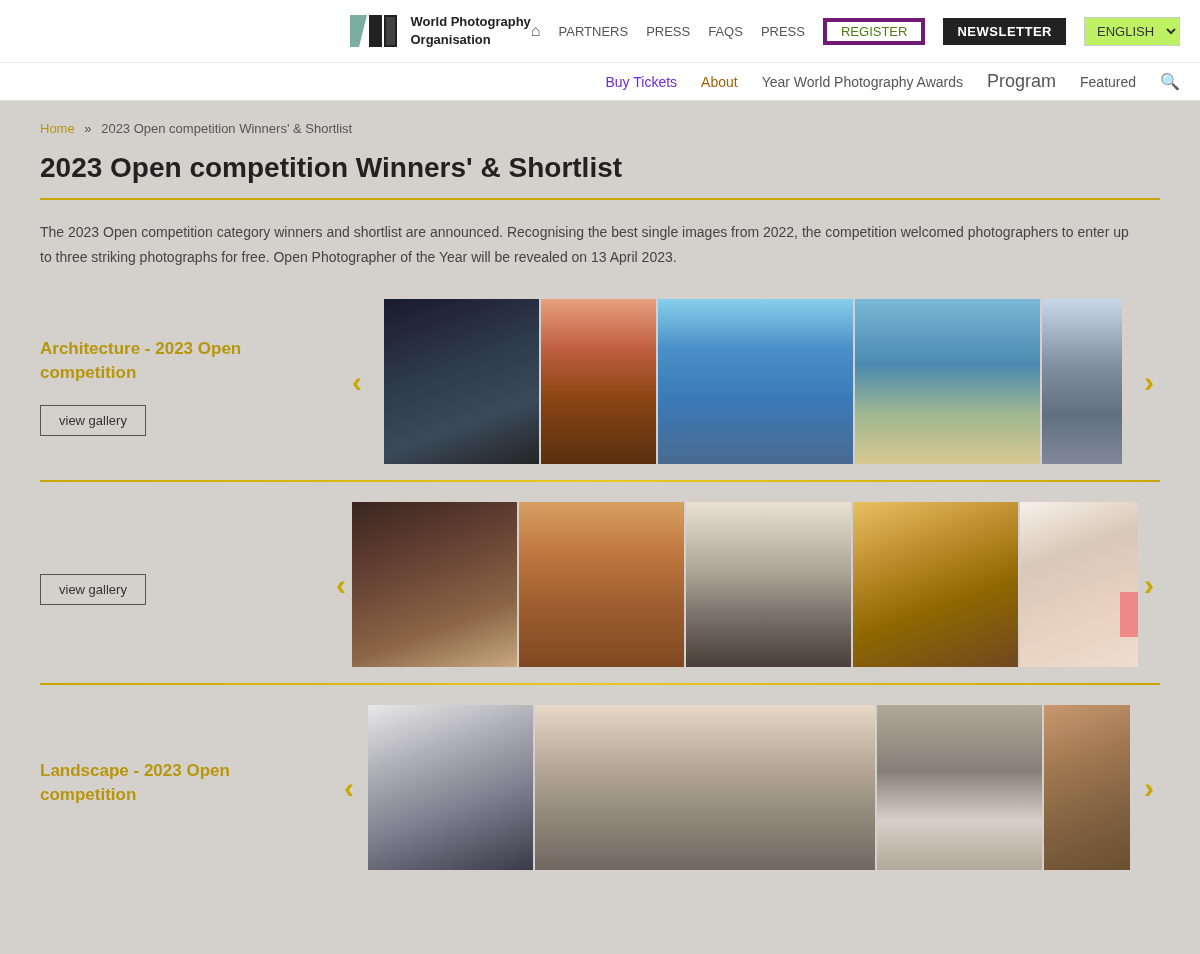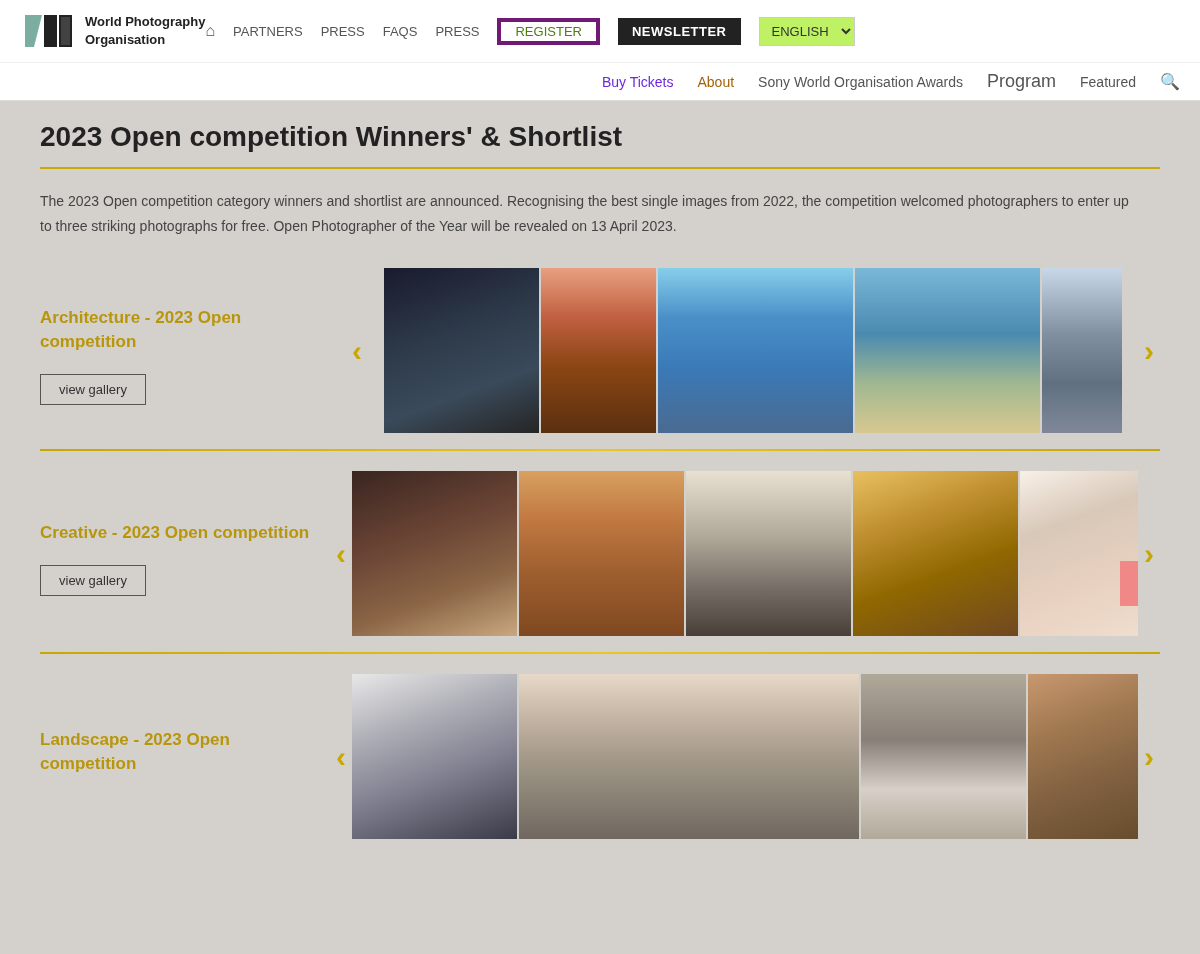--- a/index.html
+++ b/index.html
@@ -2,21 +2,21 @@
 <html><head>
   <meta charset="utf-8">
   <style>
     * { margin: 0; padding: 0; box-sizing: border-box; }
     body { font-family: Arial, Helvetica, sans-serif; background: #d4d0cc; color: #333; font-size: 14px; }
   </style>
 </head>
 <body>
 
 <nav style="background:#fff; border-bottom:1px solid #ddd;">
-  <div style="display:flex; align-items:center; justify-content:flex-start; padding:10px 20px;">
+  <div style="display:flex; align-items:center; justify-content:flex-end; padding:10px 20px;">
 
     <div style="display:flex; align-items:center; gap:10px; cursor:pointer;">
       <svg width="55" height="42" viewBox="0 0 55 42">
         <polygon points="5,5 22,5 14,37 5,37" fill="#5a9a8a" opacity="0.8"></polygon>
         <rect x="24" y="5" width="13" height="32" fill="#222"></rect>
         <rect x="39" y="5" width="13" height="32" fill="#222"></rect>
         <rect x="41" y="7" width="9" height="28" fill="#fff" opacity="0.15"></rect>
       </svg>
       <div>
         <div style="font-size:13px; font-weight:bold; color:#222; line-height:1.4;">World Photography</div>
@@ -34,29 +34,34 @@
       <button style="background:#222; color:#fff; padding:6px 14px; border:none; font-size:13px; cursor:pointer; font-weight:bold; letter-spacing:0.5px;">NEWSLETTER</button>
       <select style="border:1px solid #ccc; padding:5px 8px; font-size:13px; background:#bef264; cursor:pointer; color:#333;">
         <option>ENGLISH</option>
       </select>
     </div>
   </div>
 
   <div style="display:flex; justify-content:flex-end; align-items:center; padding:8px 20px; gap:24px; border-top:1px solid #eee;">
     <a href="#" style="color:#6d28d9; text-decoration:none; font-size:14px;">Buy Tickets</a>
     <a href="#" style="color:#a16207; text-decoration:none; font-size:14px;">About</a>
-    <a href="#" style="color:#555; text-decoration:none; font-size:14px;">Sony World Organisation Awards</a>
+    <a href="#" style="color:#555; text-decoration:none; font-size:14px;">Year World Photography Awards</a>
     <a href="#" style="color:#555; text-decoration:none; font-size:18px;">Program</a>
     <a href="#" style="color:#555; text-decoration:none; font-size:14px;">Featured</a>
     <button style="background:none; border:none; cursor:pointer; font-size:16px; color:#555;">🔍</button>
   </div>
 </nav>
 
 <div style="max-width:1160px; margin:0 auto; padding:20px 20px 40px;">
 
+  <div style="font-size:13px; color:#555; margin-bottom:16px;">
+    <a href="#" style="color:#b8960c; text-decoration:none;">Home</a>
+    <span style="margin:0 6px;">»</span>
+    <span>2023 Open competition Winners' &amp; Shortlist</span>
+  </div>
 
   <h1 style="font-size:28px; font-weight:bold; color:#222; margin-bottom:12px; padding-bottom:14px; border-bottom:2px solid #c8a800;">2023 Open competition Winners' &amp; Shortlist</h1>
 
   <p style="font-size:14px; color:#444; line-height:1.75; margin:20px 0 30px; max-width:1100px;">The 2023 Open competition category winners and shortlist are announced. Recognising the best single images from 2022, the competition welcomed photographers to enter up to three striking photographs for free. Open Photographer of the Year will be revealed on 13 April 2023.</p>
 
   <div style="margin-bottom:8px;">
     <div style="display:flex; align-items:center; gap:16px; margin-bottom:16px;">
 
       <div style="width:290px; flex-shrink:0; padding-right:20px; padding-top:10px;">
         <div style="font-size:17px; font-weight:bold; color:#b8960c; line-height:1.4; margin-bottom:20px;">Architecture - 2023 Open competition</div>
@@ -77,21 +82,20 @@
       <button style="background:none; border:none; font-size:30px; cursor:pointer; color:#c8a800; padding:0 6px; font-weight:bold; flex-shrink:0;">›</button>
     </div>
   </div>
 
   <div style="height:2px; background:linear-gradient(to right,#c8a800,#e8c820,#c8a800); margin:0 0 20px;"></div>
 
   <div style="margin-bottom:8px;">
     <div style="display:flex; align-items:center; gap:0; margin-bottom:16px;">
 
       <div style="width:290px; flex-shrink:0; padding-right:20px; padding-top:10px;">
-        <div style="font-size:17px; font-weight:bold; color:#b8960c; line-height:1.4; margin-bottom:20px;">Creative - 2023 Open competition</div>
         <button style="border:1px solid #555; background:transparent; padding:7px 18px; font-size:13px; cursor:pointer; color:#333;">view gallery</button>
       </div>
 
       <button style="background:none; border:none; font-size:30px; cursor:pointer; color:#c8a800; padding:0 6px; font-weight:bold; flex-shrink:0;">‹</button>
 
       <div style="display:flex; gap:2px; overflow:hidden; flex:1; height:165px;">
         <div style="width:165px; height:165px; flex-shrink:0; background:linear-gradient(160deg,#3a2520 0%,#6b4535 40%,#8b6545 70%,#c8a880 100%);"></div>
         <div style="width:165px; height:165px; flex-shrink:0; background:linear-gradient(180deg,#d8a060 0%,#c07840 30%,#a06030 60%,#804820 100%);"></div>
         <div style="width:165px; height:165px; flex-shrink:0; background:linear-gradient(180deg,#e8e0d0 0%,#b0a898 40%,#787068 70%,#484038 100%);"></div>
         <div style="width:165px; height:165px; flex-shrink:0; background:linear-gradient(160deg,#e8c060 0%,#c09030 30%,#906800 60%,#704820 100%);"></div>
@@ -101,21 +105,21 @@
 
       </div>
 
       <button style="background:none; border:none; font-size:30px; cursor:pointer; color:#c8a800; padding:0 6px; font-weight:bold; flex-shrink:0;">›</button>
     </div>
   </div>
 
   <div style="height:2px; background:linear-gradient(to right,#c8a800,#e8c820,#c8a800); margin:0 0 20px;"></div>
 
   <div style="margin-bottom:8px;">
-    <div style="display:flex; align-items:center; gap:0; margin-bottom:32px;">
+    <div style="display:flex; align-items:center; gap:8px; margin-bottom:32px;">
 
       <div style="width:290px; flex-shrink:0; padding-right:20px; padding-top:10px;">
         <div style="font-size:17px; font-weight:bold; color:#b8960c; line-height:1.4; margin-bottom:20px;">Landscape - 2023 Open competition</div>
       </div>
 
       <button style="background:none; border:none; font-size:30px; cursor:pointer; color:#c8a800; padding:0 6px; font-weight:bold; flex-shrink:0;">‹</button>
 
       <div style="display:flex; gap:2px; overflow:hidden; flex:1; height:165px;">
         <div style="width:165px; height:165px; flex-shrink:0; background:linear-gradient(160deg,#e8e8e8 0%,#b0b0b8 30%,#808090 60%,#3a3a48 100%);"></div>
         <div style="width:340px; height:165px; flex-shrink:0; background:linear-gradient(180deg,#e8d8c8 0%,#c0b0a0 30%,#989080 60%,#706860 100%);"></div>

